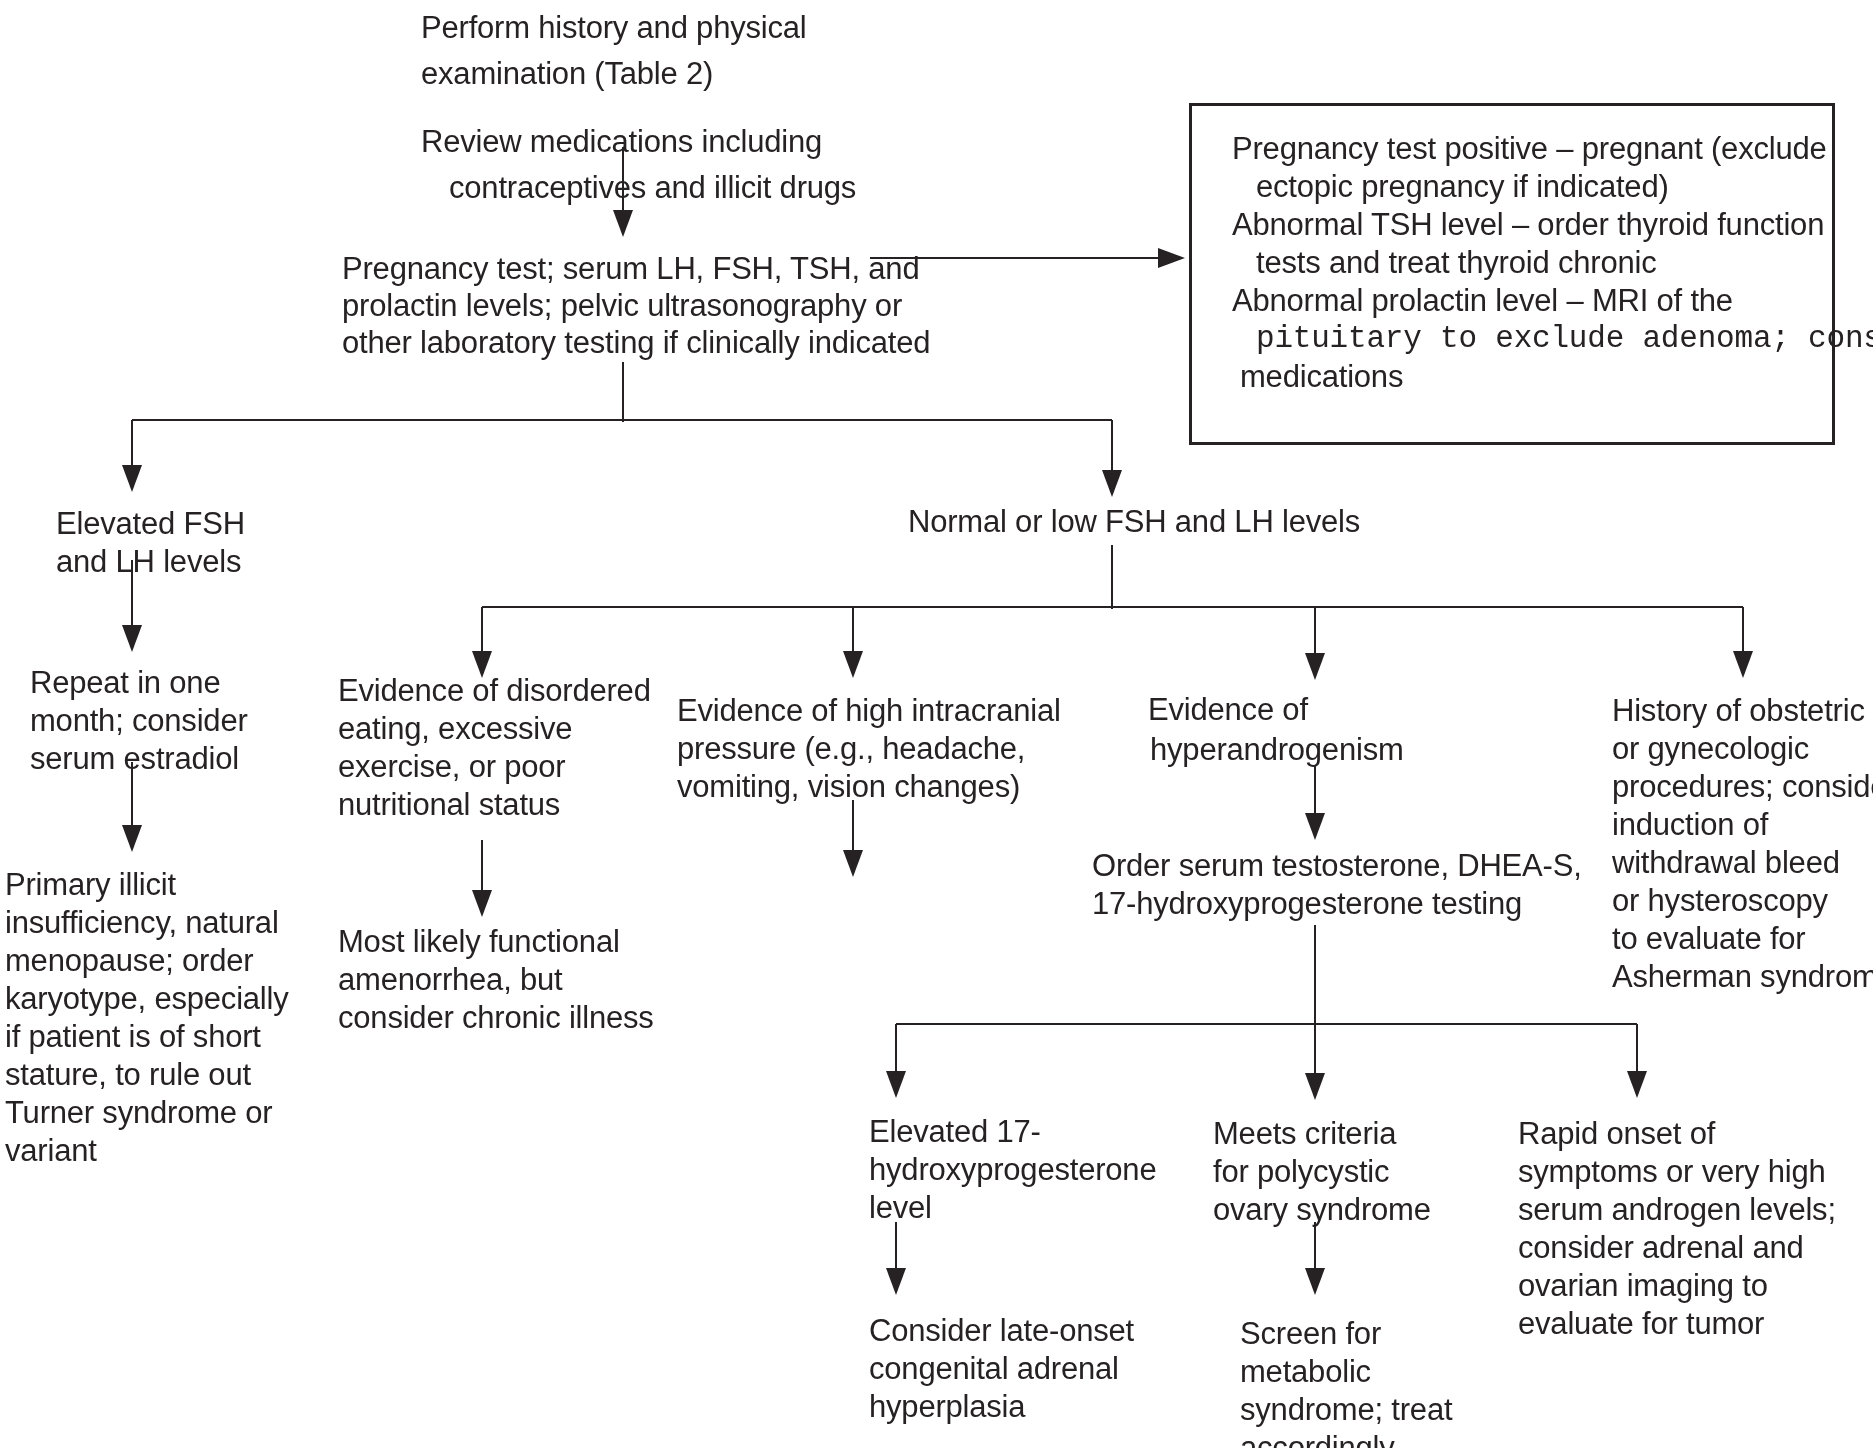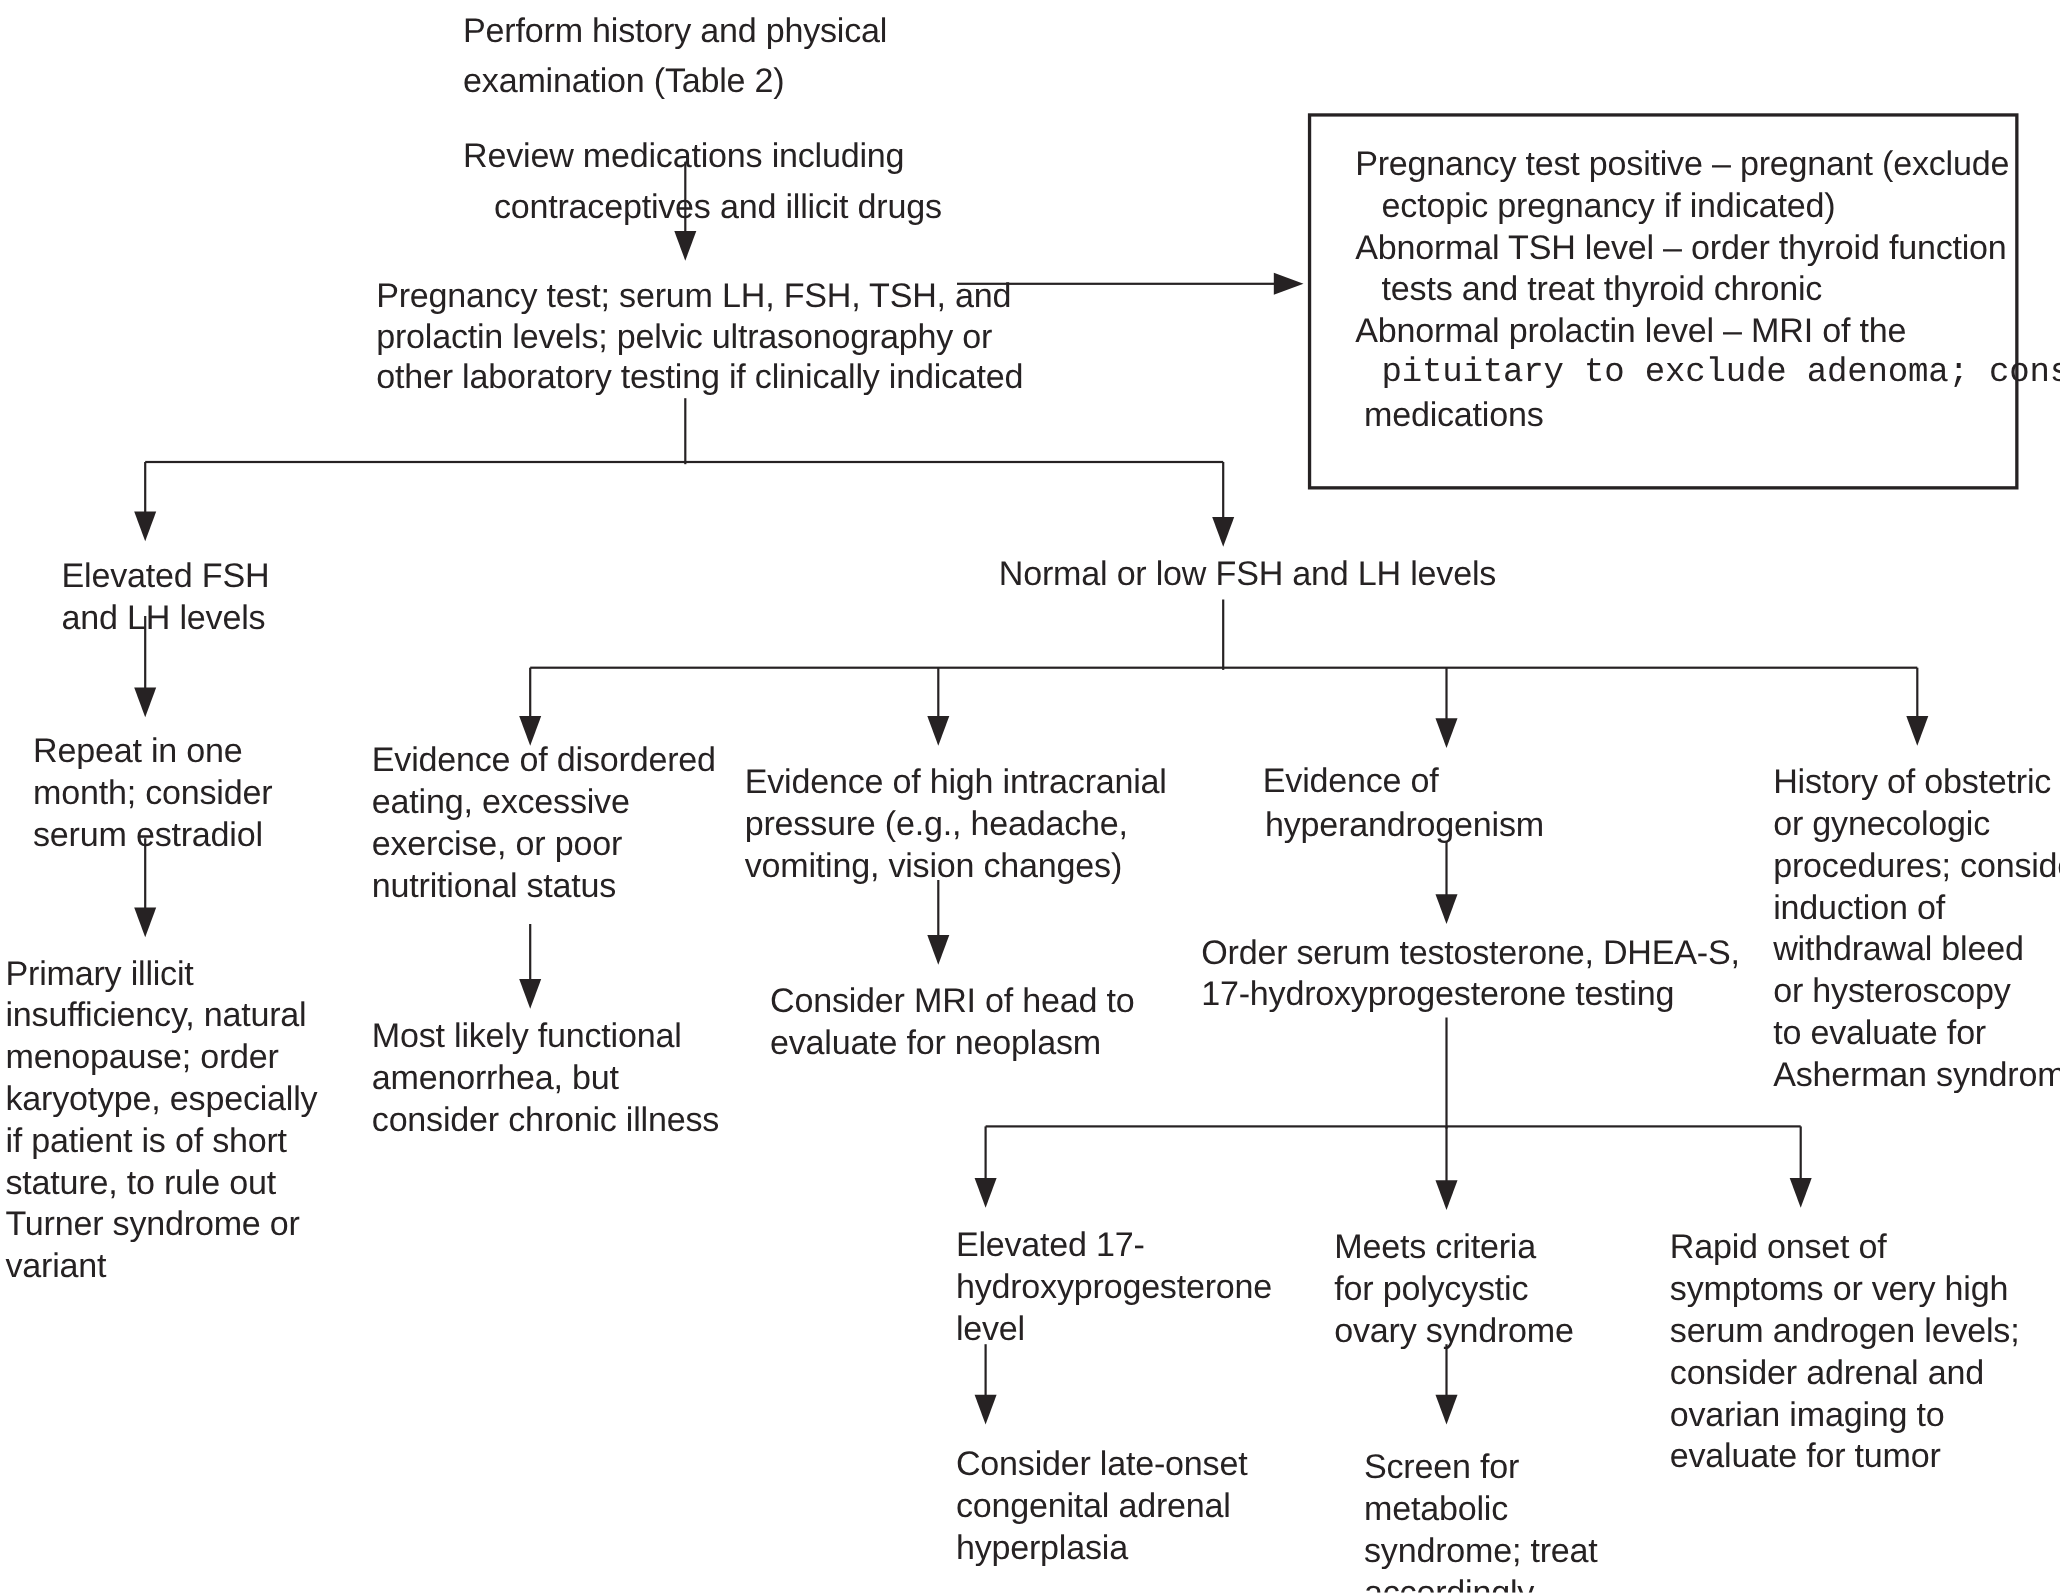--- a/index.html
+++ b/index.html
@@ -112,26 +112,20 @@
         <div class="ln">Most likely functional</div>
         <div class="ln">amenorrhea, but</div>
         <div class="ln">consider chronic illness</div>
       </div>
     </div>
     <div class="node" style="left: 677px; top: 692px; line-height: 38px;">
       <div class="item">
         <div class="ln">Evidence of high intracranial</div>
         <div class="ln">pressure (e.g., headache,</div>
         <div class="ln">vomiting, vision changes)</div>
-      </div>
-    </div>
-    <div class="node" style="left: 700px; top: 891px; line-height: 38px;">
-      <div class="item">
-        <div class="ln">Consider MRI of head to</div>
-        <div class="ln">evaluate for neoplasm</div>
       </div>
     </div>
     <div class="node" style="left: 1148px; top: 690px; line-height: 40px;">
       <div class="item">
         <div class="ln">Evidence of</div>
         <div class="ln" style="margin-left: 2px;">hyperandrogenism</div>
       </div>
     </div>
     <div class="node" style="left: 1092px; top: 847px; line-height: 38px;">
       <div class="item">

